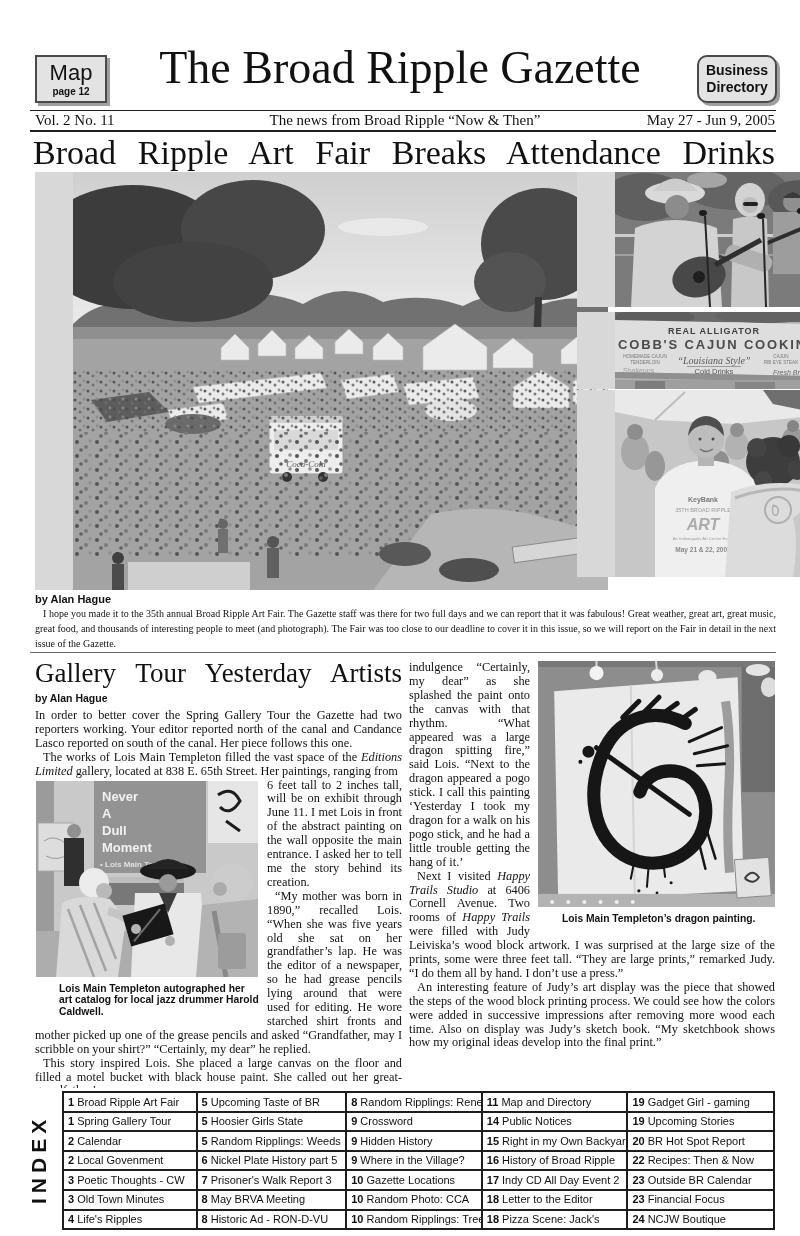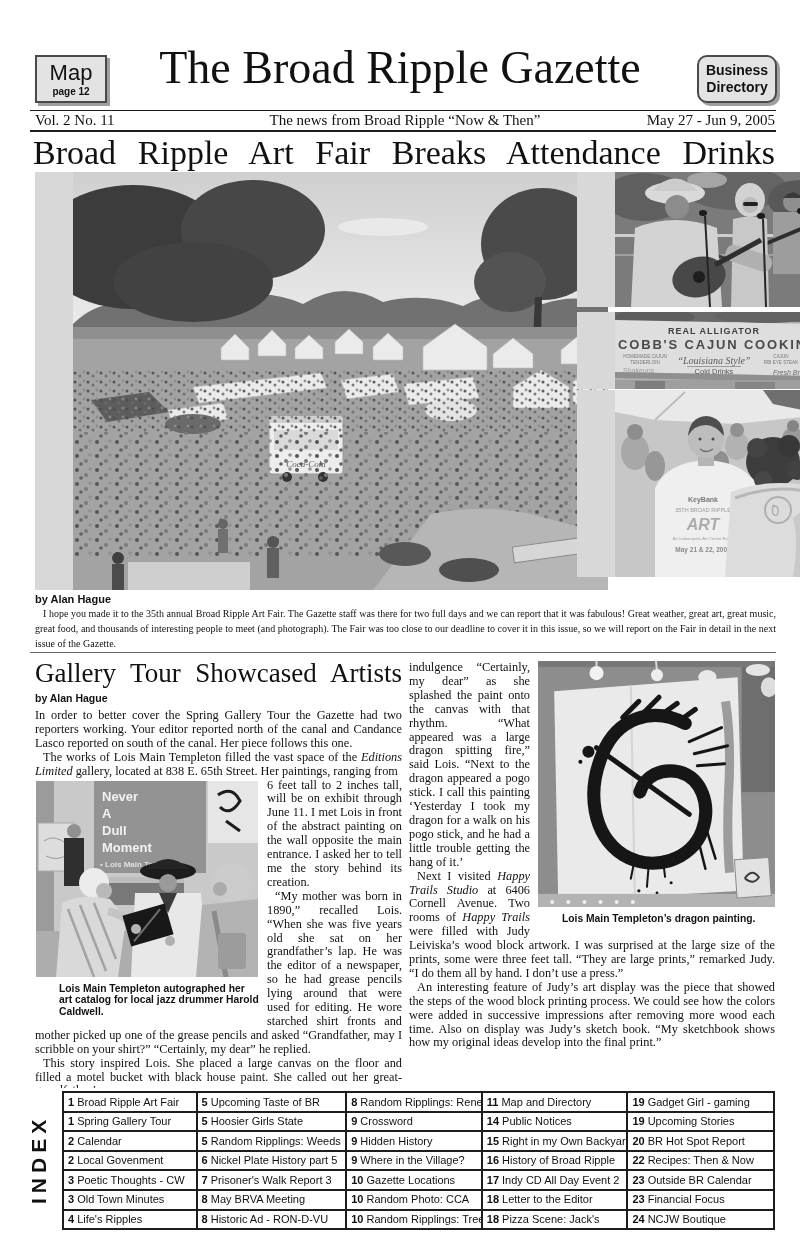--- a/index.html
+++ b/index.html
@@ -266,21 +266,21 @@
       <path d="M188,120 Q198,140 194,187 L178,187 Q184,150 178,128 Z" fill="#c9c9c9"></path>
     </svg>
   </figure>
 
   <div class="lead-byline">by Alan Hague</div>
   <div class="lead-body">I hope you made it to the 35th annual Broad Ripple Art Fair.  The Gazette staff was there for two full days and we can report that it was fabulous! Great weather, great art, great music, great food, and thousands of interesting people to meet (and photograph).  The Fair was too close to our deadline to cover it in this issue, so we will report on the Fair in detail in the next issue of the Gazette.</div>
 
   <div class="divider"></div>
 
   <div class="colL art">
-    <h2>Gallery Tour Showcased Artists</h2>
+    <h2>Gallery Tour Yesterday Artists</h2>
     <div class="byline2">by Alan Hague</div>
     <p>In order to better cover the Spring Gallery Tour the Gazette had two reporters working.  Your editor reported north of the canal and Candance Lasco reported on south of the canal.  Her piece follows this one.</p>
     <p class="ind"><span>The works of Lois Main Templeton filled the vast space of the </span><i>Editions Limited</i><span> gallery, located at 838 E. 65th Street.  Her paintings, ranging from</span></p>
     <figure class="figL">
       <svg width="224" height="196" viewBox="0 0 222 196">
         <rect width="222" height="196" fill="#c9c9c9"></rect>
         <rect width="18" height="196" fill="#9b9b9b"></rect>
         <rect x="2" y="42" width="36" height="48" fill="#dddddd" stroke="#aaa"></rect>
         <path d="M8,60 q10,-8 24,4 M10,75 q12,6 22,-2" stroke="#9a9a9a" fill="none"></path>
         <rect x="58" y="0" width="112" height="92" fill="#939393"></rect>

